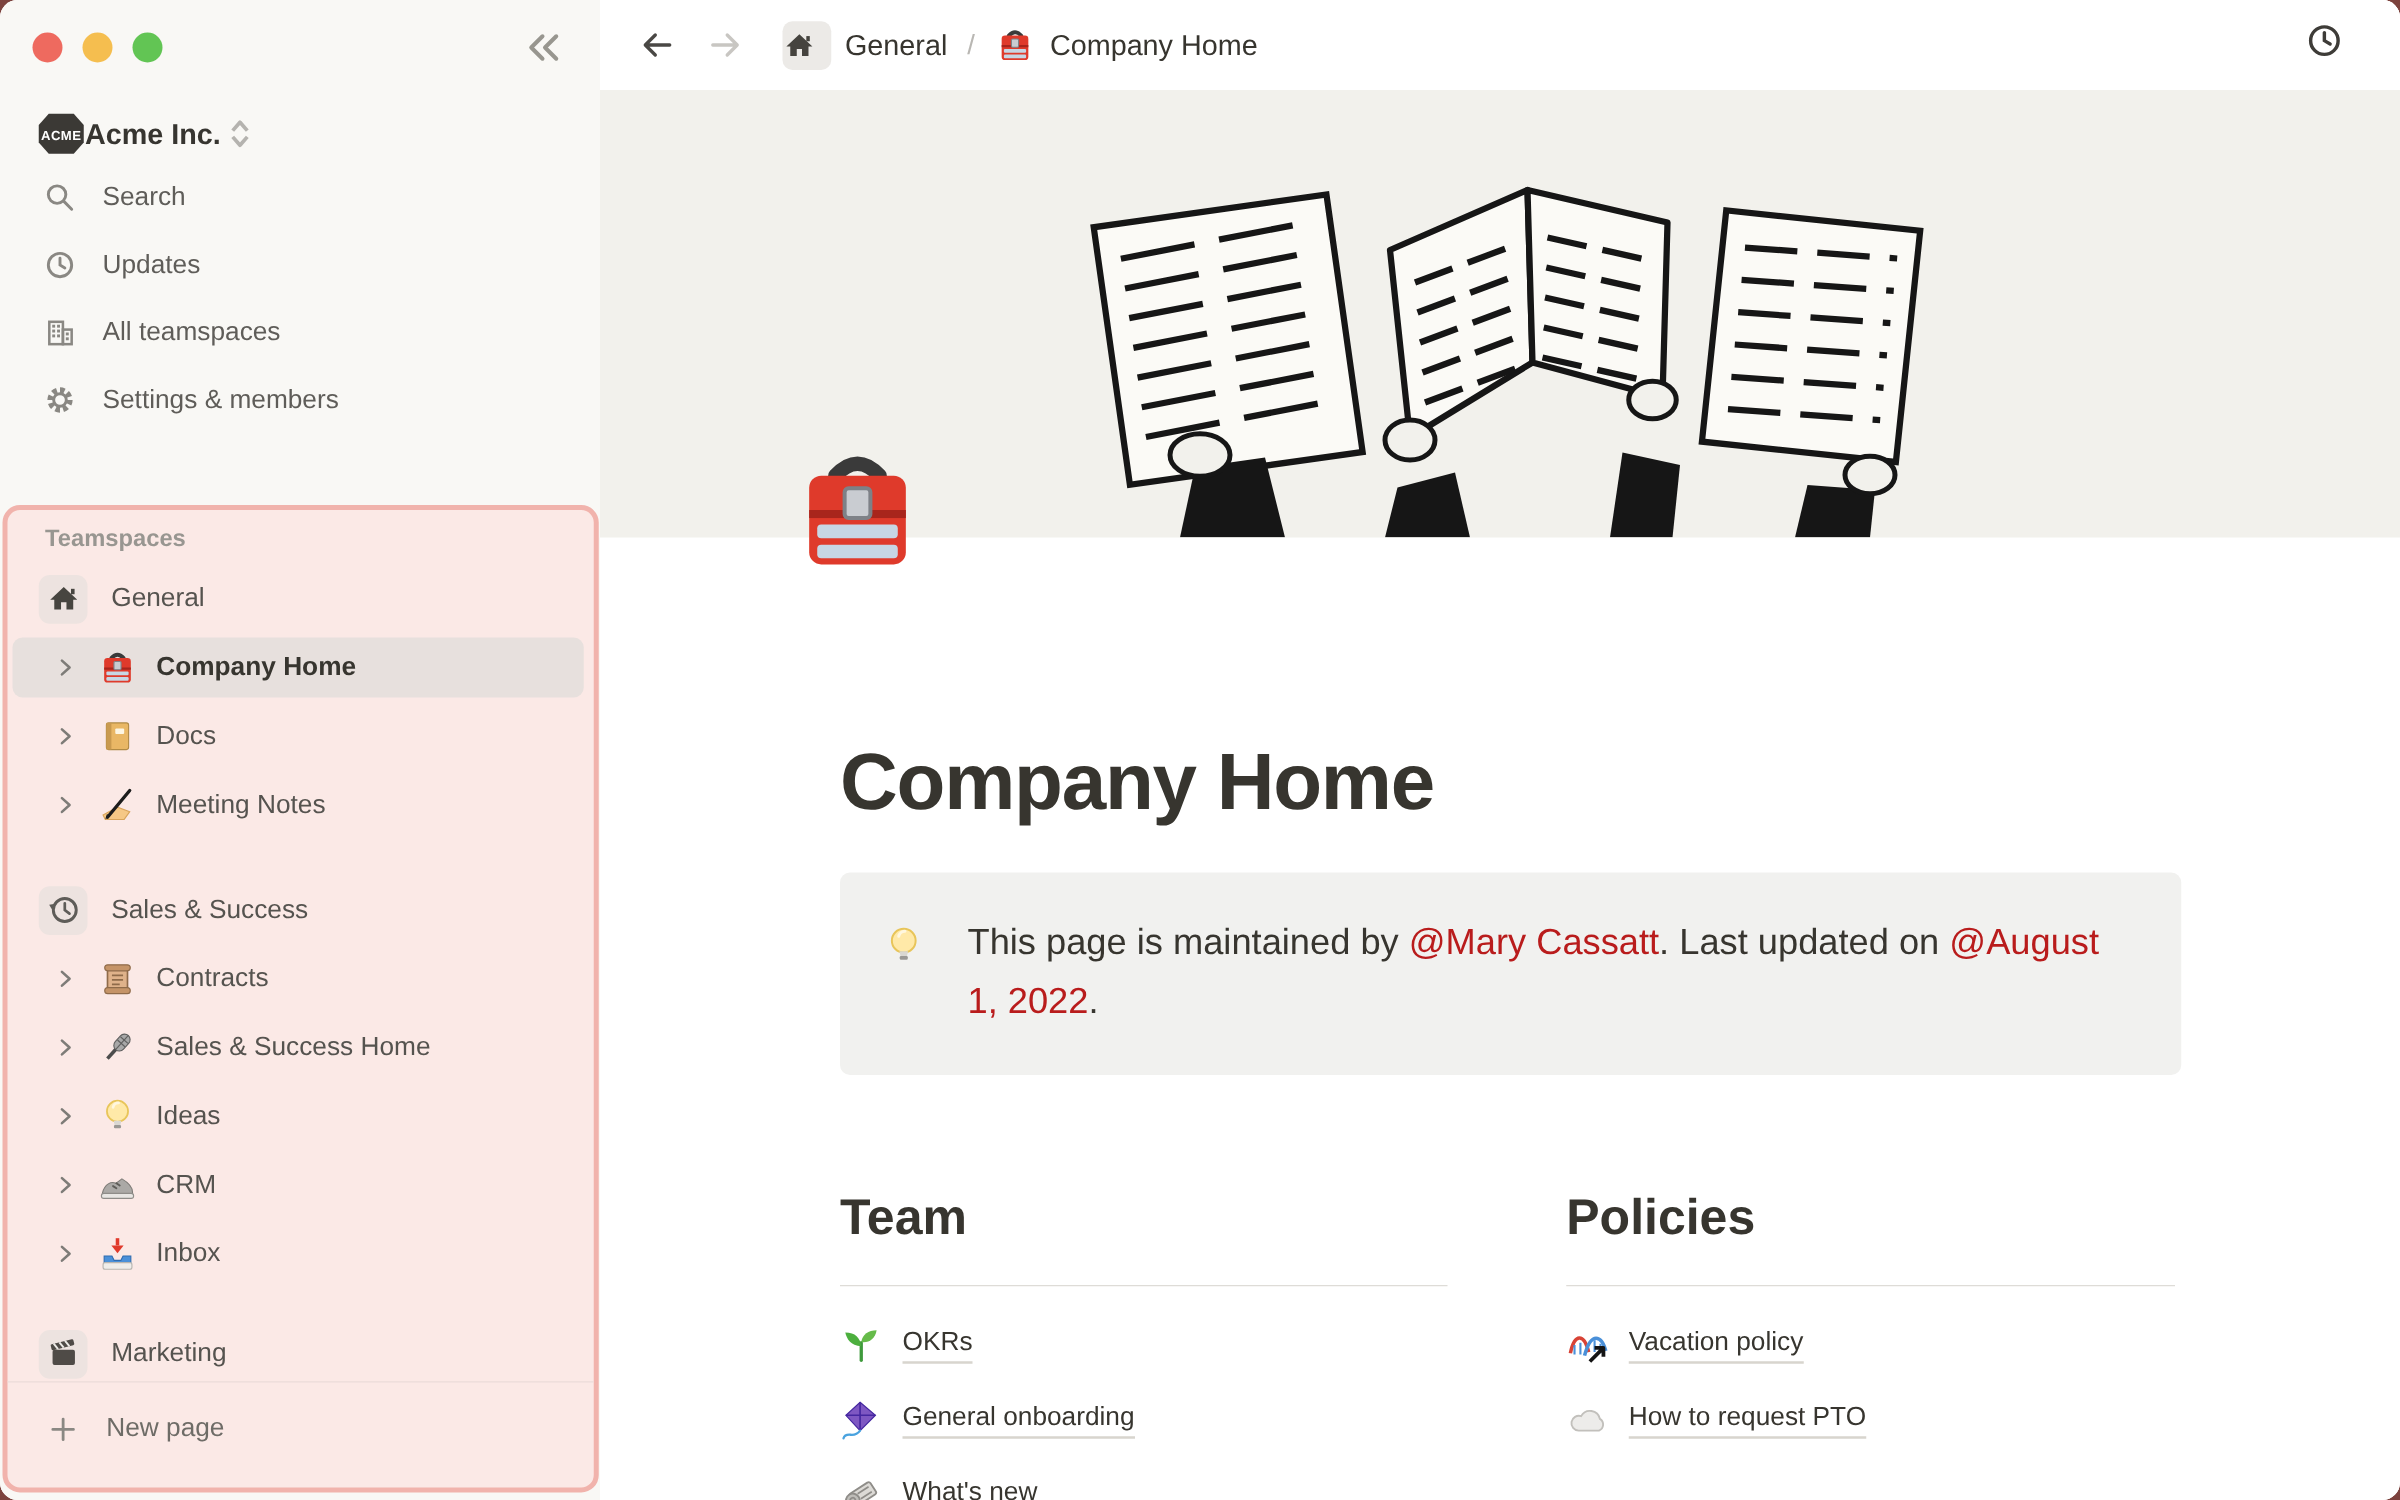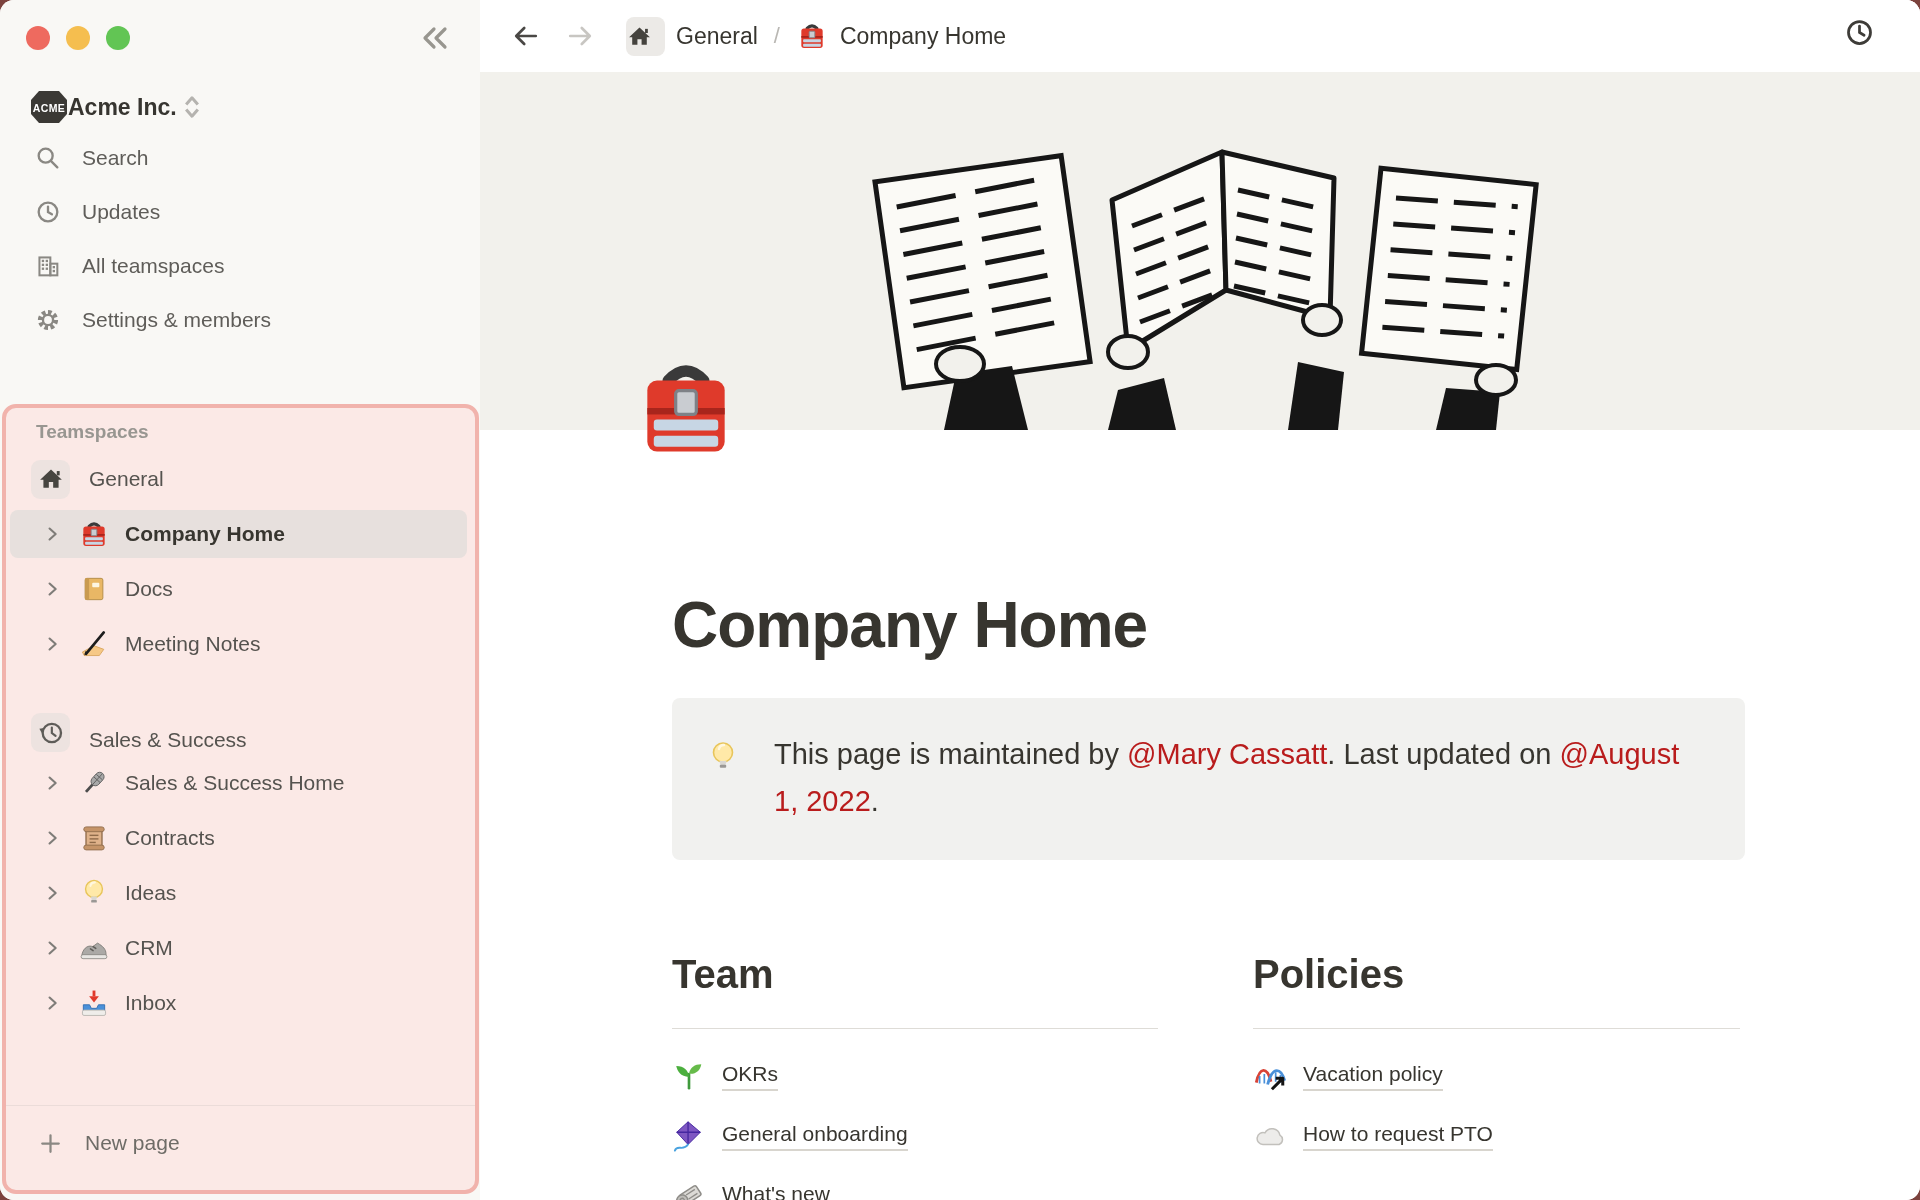--- a/index.html
+++ b/index.html
@@ -19,21 +19,21 @@
 
   
   .ts-box{position:absolute;left:2px;top:404px;width:477px;height:790px;box-sizing:border-box;border:4px solid #F1B3AC;border-radius:14px;background:#FBE9E6;}
   .ts-label{margin:13px 0 12px 30px;font-size:19px;font-weight:600;color:#989691;}
   .row{height:48px;margin:0 8px 7px 4px;border-radius:8px;display:flex;align-items:center;font-size:21px;font-weight:500;color:#55534F;}
   .row.parent{padding-left:21px;gap:19px;}
   .row.child{padding-left:31px;}
   .row.child .chev{color:#7E7C78;margin-right:14px;}
   .row.child .ico{margin-right:15px;}
   .row.selected{background:#E7E0DD;color:#37352F;font-weight:700;}
-  .gap36{margin-top:36px;align-items:flex-end;} .gap32{margin-top:32px;}
+  .gap36{margin-top:36px;} .gap32{margin-top:32px;}
   .icon-badge{width:39px;height:39px;border-radius:9px;background:#EDE3E0;display:flex;align-items:center;justify-content:center;color:#474540;}
   .ts-bottom{position:absolute;left:0;right:0;bottom:0;height:84px;border-top:1px solid #EBDCD9;}
   .ts-bottom .row{margin-top:13px;padding-left:27px;gap:21px;color:#6E6C67;}
 
   
   .main{position:relative;flex:1;background:#fff;overflow:hidden;}
   .topbar{height:72px;display:flex;align-items:center;padding:0 30px;background:#fff;}
   .tb-nav{display:flex;align-items:center;gap:22px;color:#4A4845;}
   .fwd{color:#C8C6C2;}
   .crumb{display:flex;align-items:center;font-size:23px;color:#37352F;}
@@ -330,40 +330,40 @@
             </svg>
           </span>
         <span>Sales &amp; Success</span>
       </div>
 
       <div class="row child">
         <svg class="ico chev" width="22" height="22">
             <use href="#i-chev-right"></use>
           </svg>
         <svg class="ico" width="32" height="32">
+            <use href="#i-scroll"></use>
+          </svg>
+        <span>Contracts</span>
+      </div>
+
+      <div class="row child">
+        <svg class="ico chev" width="22" height="22">
+            <use href="#i-chev-right"></use>
+          </svg>
+        <svg class="ico" width="32" height="32">
             <use href="#i-microphone"></use>
           </svg>
         <span>Sales &amp; Success Home</span>
       </div>
 
       <div class="row child">
         <svg class="ico chev" width="22" height="22">
             <use href="#i-chev-right"></use>
           </svg>
         <svg class="ico" width="32" height="32">
-            <use href="#i-scroll"></use>
-          </svg>
-        <span>Contracts</span>
-      </div>
-
-      <div class="row child">
-        <svg class="ico chev" width="22" height="22">
-            <use href="#i-chev-right"></use>
-          </svg>
-        <svg class="ico" width="32" height="32">
             <use href="#i-lightbulb"></use>
           </svg>
         <span>Ideas</span>
       </div>
 
       <div class="row child">
         <svg class="ico chev" width="22" height="22">
             <use href="#i-chev-right"></use>
           </svg>
         <svg class="ico" width="32" height="32">
@@ -375,20 +375,28 @@
       <div class="row child">
         <svg class="ico chev" width="22" height="22">
             <use href="#i-chev-right"></use>
           </svg>
         <svg class="ico" width="32" height="32">
             <use href="#i-inbox-tray"></use>
           </svg>
         <span>Inbox</span>
       </div>
 
+      <div class="row parent gap32">
+        <span class="icon-badge">
+            <svg class="ico" width="28" height="28">
+              <use href="#i-clapper"></use>
+            </svg>
+          </span>
+        <span>Marketing</span>
+      </div>
 
       <div class="ts-bottom">
         <div class="row">
           <svg class="ico" width="27" height="27" style="color:#8A8883">
               <use href="#i-plus"></use>
             </svg>
           <span>New page</span>
         </div>
       </div>
     </section>

